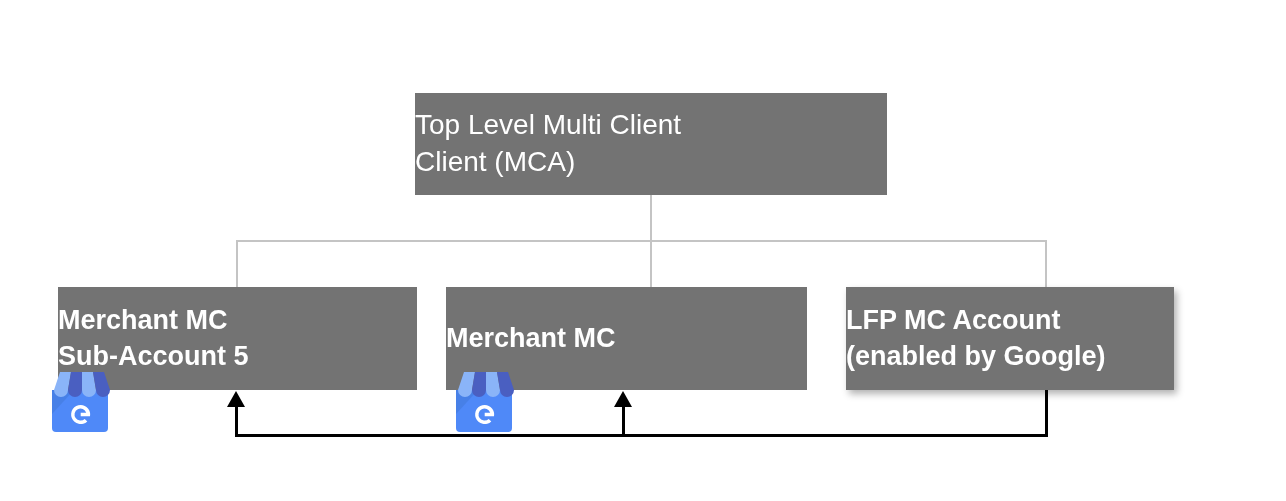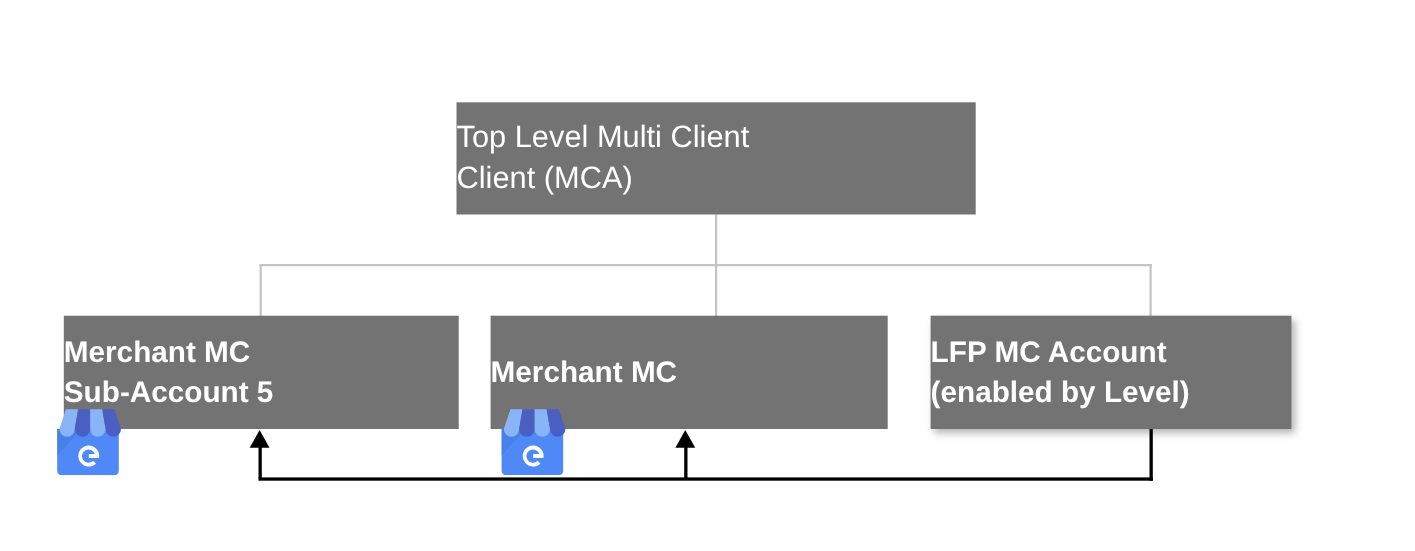--- a/index.html
+++ b/index.html
@@ -140,21 +140,21 @@
     <span class="line1">Merchant MC</span>
     <span class="line2">Sub-Account 5</span>
   </div>
 
   <div class="node node-sub" id="node-sub2">
     <span class="line1">Merchant MC</span>
   </div>
 
   <div class="node node-sub" id="node-lfp">
     <span class="line1">LFP MC Account</span>
-    <span class="line2">(enabled by Level)</span>
+    <span class="line2">(enabled by Google)</span>
   </div>
 
   <svg class="gmb-icon" id="gmb-icon-1" viewBox="0 0 72 64">
     <path d="M8 22 H64 V60 a4 4 0 0 1 -4 4 H12 a4 4 0 0 1 -4 -4 Z" fill="#4f89f8"></path>
     <path d="M8 22 H30 L8 46 Z" fill="#4278d8" opacity="0.55"></path>
     <path d="M10 22 L16 4 h11 l-3 18 a7 7 0 0 1 -14 0 Z" fill="#8ab4f8"></path>
     <path d="M24 22 L27 4 h11 l0 18 a7 7 0 0 1 -14 0 Z" fill="#4a5fc1"></path>
     <path d="M38 22 L38 4 h11 l3 18 a7 7 0 0 1 -14 0 Z" fill="#8ab4f8"></path>
     <path d="M52 22 L49 4 h11 l6 18 a7 7 0 0 1 -14 0 Z" fill="#4a5fc1"></path>
     <g transform="translate(36.5,46.5)">

